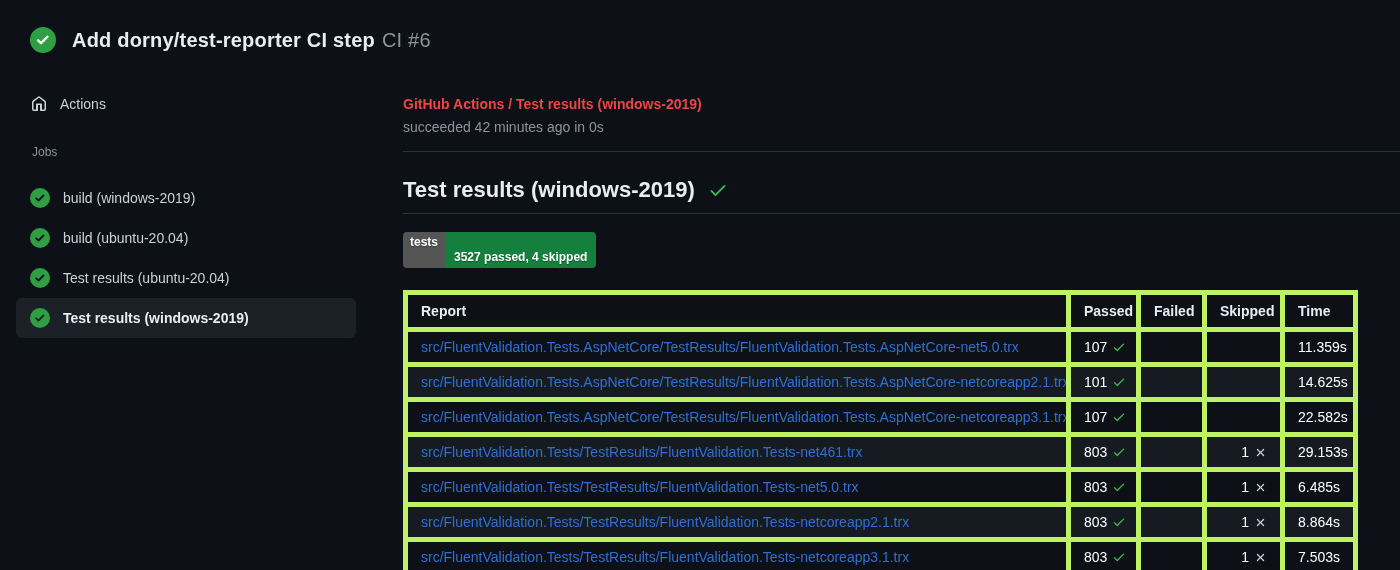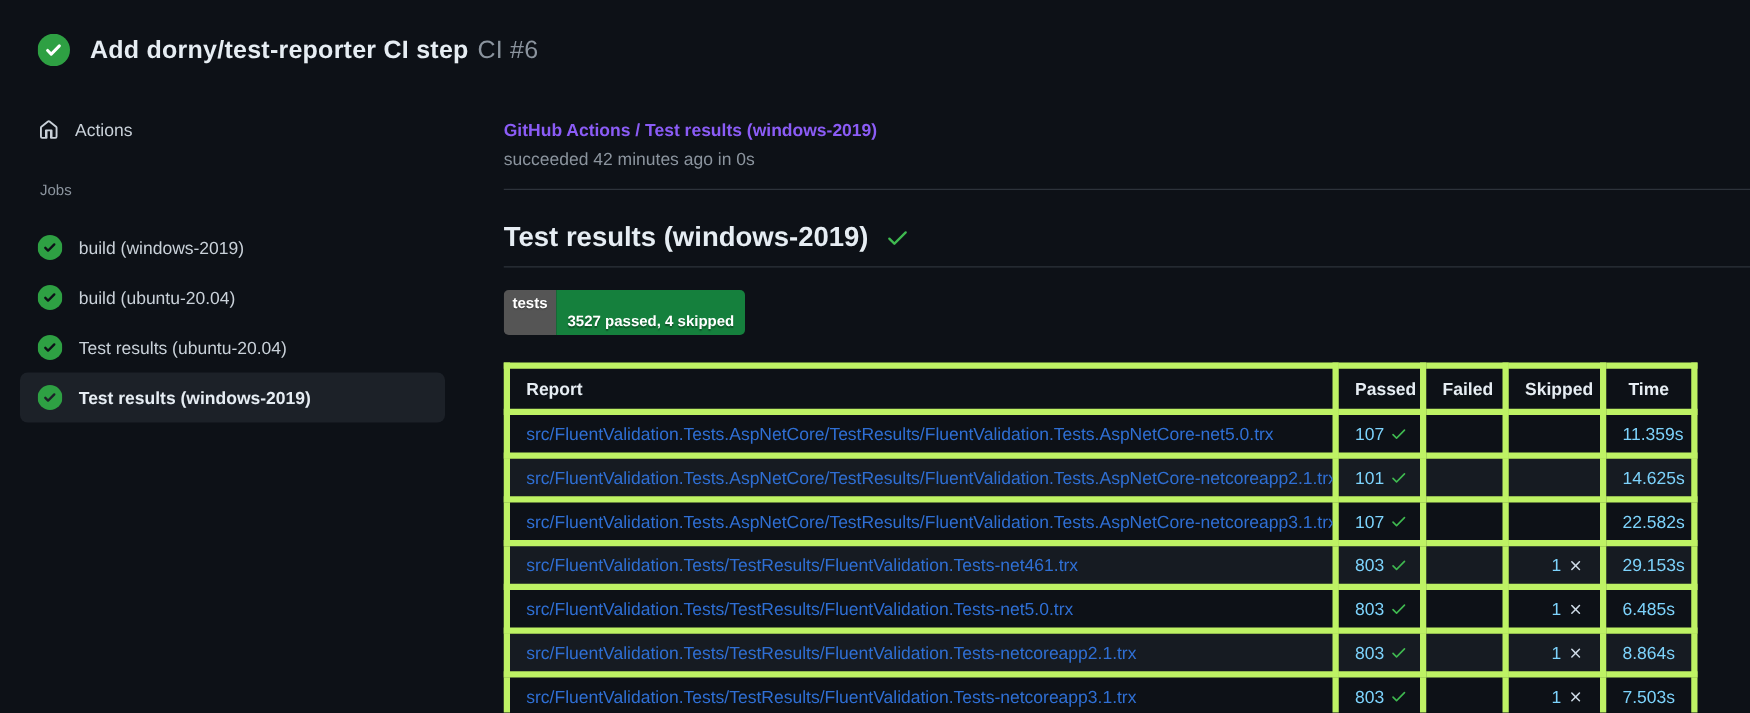--- a/index.html
+++ b/index.html
@@ -28,42 +28,42 @@
   .jobs-list { list-style:none; margin:0; padding:0;text-align:right; }
   .job-item {
     display:flex; align-items:center; gap:13px; padding:10px 14px;
     border-radius:6px; font-size:14px; color:#c9d1d9; cursor:pointer; height:40px;
   }
   .job-item svg { width:20px; height:20px; }
   .job-item.selected { background:#1c2128; color:#e6edf3; font-weight:700; }
 
   
   .main { position:absolute; top:96px; left:403px; right:0; }
-  .check-title { font-size:14px; font-weight:700; color:#8b5cf6; }
+  .check-title { font-size:14px; font-weight:700; color:#ef4444; }
   .check-status { margin-top:7px; font-size:14px; color:#8b949e; }
   .divider { border:0; border-top:1px solid #2d333b; margin:16px 0 0 0; }
   .report-heading { margin:25px 0 0 0; display:flex; align-items:center; gap:13px;
     font-size:22px; font-weight:600; color:#e6edf3; }
   .report-heading svg { width:20px; height:20px; color:#3fb950; }
   .divider2 { border:0; border-top:1px solid #2d333b; margin:10px 0 0 0; }
 
   
   .badge { margin-top:18px; display:inline-flex; border-radius:4px; overflow:hidden;
     font-size:12px; font-weight:600; color:#ffffff; line-height:1;
     text-shadow:0 1px 1px rgba(0,0,0,.35); }
   .badge-label { background:#555555; padding:4px 7px 5px; }
   .badge-value { background:#15803d; padding:19px 9px 5px; }
 
   
   .results-table { margin-top:22px; border-collapse:collapse; width:950px; font-size:14px;
     table-layout:fixed; }
   .results-table th, .results-table td { border:5px solid #bef264; padding:7px 13px; overflow:hidden; white-space:nowrap; }
-  .results-table th { font-weight:700; color:#e6edf3; padding:8px 13px; text-align:center; }
+  .results-table th { font-weight:700; color:#e6edf3; padding:8px 13px; text-align:left; }
   .results-table th.col-report { text-align:left; }
-  .results-table td.num { text-align:right; color:#7dd3fc; }
+  .results-table td.num { text-align:right; color:#ffffff; }
   .results-table tbody tr:nth-child(2n) { background:#161b22; }
   .report-link { color:#2f6fd4; text-decoration:none; }
   .cellwrap { display:inline-flex; align-items:center; gap:5px; }
   svg.check-sm { width:14px; height:14px; color:#3fb950; }
   svg.x-sm { width:13px; height:13px; color:#cdd9e5; }
 </style>
 </head>
 <body>
 
 <svg width="0" height="0" style="position:absolute" aria-hidden="true">

